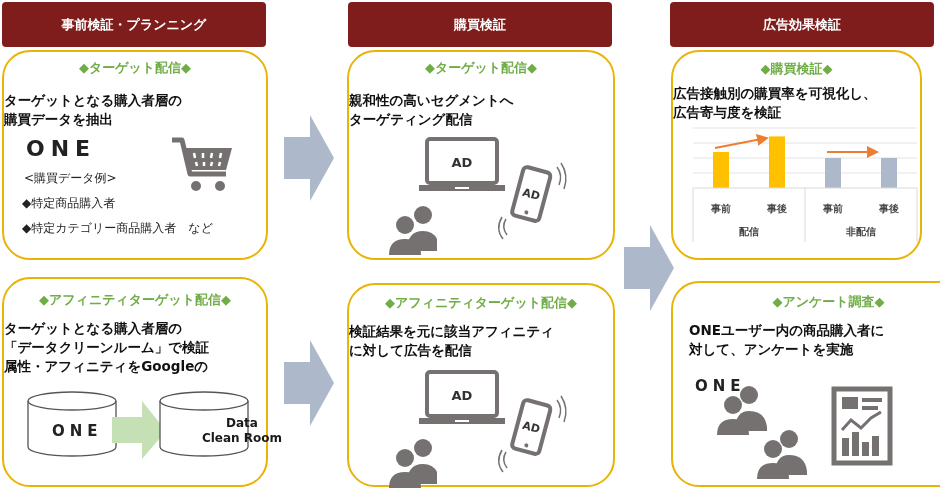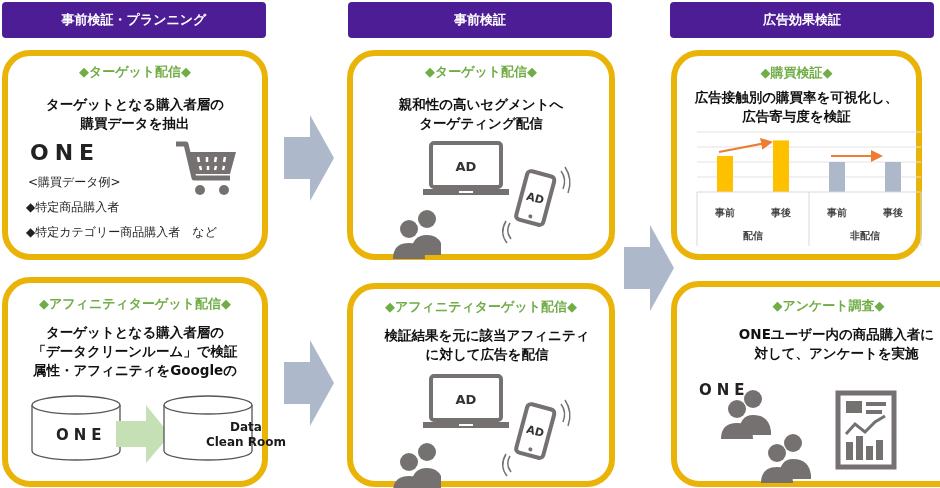--- a/index.html
+++ b/index.html
@@ -1,35 +1,35 @@
 <!DOCTYPE html>
 <html><head>
 <meta charset="utf-8">
 <style>
   html, body { margin:0; padding:0; background:#ffffff; }
   body { width:940px; height:488px; position:relative; overflow:hidden;
          font-family: "DejaVu Sans", "Liberation Sans", sans-serif; color:#1a1a1a; }
-  .hdr { position:absolute; top:2px; height:36px; background:#4c1d95; border-radius:4px;
+  .hdr { position:absolute; top:2px; height:45px; background:#7f1d1d; border-radius:4px;
          color:#fff; font-weight:bold; font-size:13px; display:flex; align-items:center; justify-content:center; }
-  .card { position:absolute; border:6px solid #eab308; border-radius:28px; background:#fff; box-sizing:border-box; }
+  .card { position:absolute; border:2px solid #eab308; border-radius:28px; background:#fff; box-sizing:border-box; }
   .card-title { position:absolute; left:0; right:0; text-align:center; color:#70ad47; font-weight:bold; font-size:13px; }
-  .card-desc { position:absolute; left:0; right:0; text-align:center; font-weight:bold; font-size:13.5px; line-height:19px; color:#111; }
+  .card-desc { position:absolute; left:0; right:0; font-weight:bold; font-size:13.5px; line-height:19px; color:#111; }
   .arrow { position:absolute; }
   .abs { position:absolute; }
   .one-logo { font-family:"DejaVu Sans", sans-serif; font-weight:bold; letter-spacing:6px; color:#222; }
   .small { font-size:12px; color:#222; }
 </style>
 </head>
 <body>
 
 <div class="hdr" style="left:2px;width:264px;">
     <span>事前検証・プランニング</span>
   </div>
 <div class="hdr" style="left:348px;width:264px;">
-    <span>事前検証</span>
+    <span>購買検証</span>
   </div>
 <div class="hdr" style="left:670px;width:264px;">
     <span>広告効果検証</span>
   </div>
 
 <div class="card" style="left:2px;top:50px;width:266px;height:210px;">
   <div class="card-title" style="top:7px;">◆ターゲット配信◆</div>
   <div class="card-desc" style="top:39px;">
     <div>ターゲットとなる購入者層の</div>
     <div>購買データを抽出</div>
@@ -119,21 +119,21 @@
       <circle cx="34" cy="80" r="9"></circle>
       <path d="M18 116 Q18 96 34 96 Q44 96 48 104 L48 116 Z"></path>
       <circle cx="16" cy="90" r="9"></circle>
       <path d="M0 120 Q0 104 16 104 Q32 104 32 120 Z"></path>
     </g>
   </svg>
 </div>
 
 <div class="card" style="left:347px;top:283px;width:268px;height:204px;">
   <div class="card-title" style="top:9px;">◆アフィニティターゲット配信◆</div>
-  <div class="card-desc" style="top:37px;padding-left:12px;">
+  <div class="card-desc" style="top:37px;">
     <div>検証結果を元に該当アフィニティ</div>
     <div>に対して広告を配信</div>
   </div>
   <svg class="abs" style="left:40px;top:83px;" width="190" height="120" viewBox="0 0 190 120">
     <g>
       <rect x="38" y="4" width="70" height="44" rx="3" fill="#fff" stroke="#767171" stroke-width="4"></rect>
       <path d="M30 50 L116 50 L116 56 L30 56 Z" fill="#767171"></path>
       <rect x="66" y="52" width="14" height="2" fill="#fff"></rect>
       <text x="73" y="32" text-anchor="middle" font-size="13" font-weight="bold" fill="#333" font-family="DejaVu Sans, sans-serif">AD</text>
     </g>

